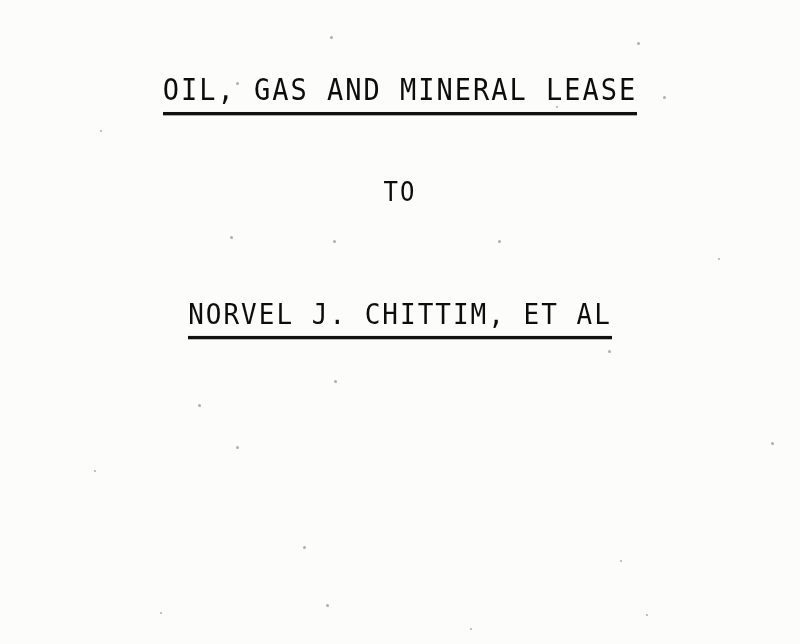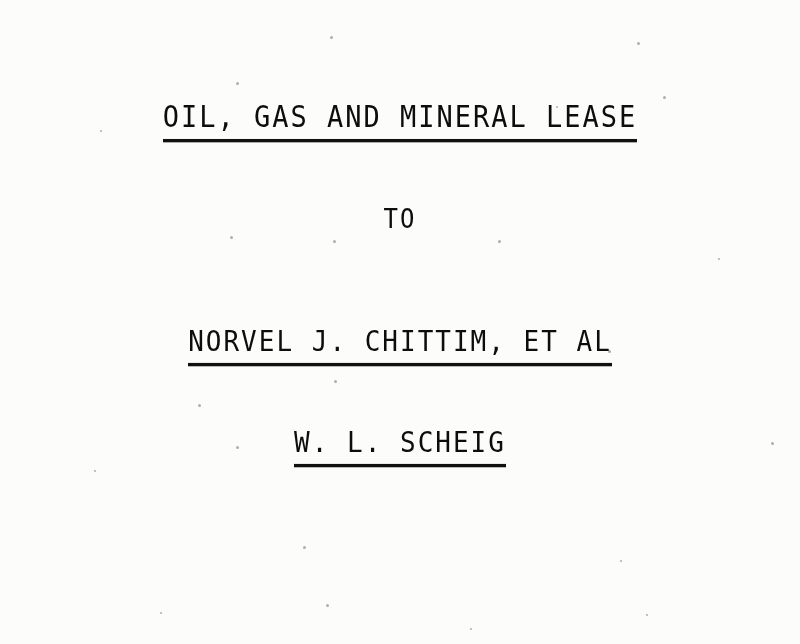--- a/index.html
+++ b/index.html
@@ -55,21 +55,21 @@
     transform: scale(1, 1.12);
     transform-origin: center;
   }
 
   .underlined {
     border-bottom: 3px solid #111;
     padding-bottom: 5px;
   }
 
   .title-line {
-    margin-top: 101px;
+    margin-top: 74px;
     font-size: 27px;
   }
   .party-line {
     margin-top: 93px;
     font-size: 26px;
   }
   .to-line {
     margin-top: 65px;
     font-size: 24px;
   }
@@ -115,17 +115,14 @@
   </div>
 
   <div class="line-block to-line">
     <span class="typed">TO</span>
   </div>
 
   <div class="line-block party-line">
     <span class="typed underlined">NORVEL J. CHITTIM, ET AL</span>
   </div>
 
-  <div class="line-block lessee-line">
-    <span class="typed underlined">W. L. SCHEIG</span>
-  </div>
 
 </div>
 
 </body></html>

